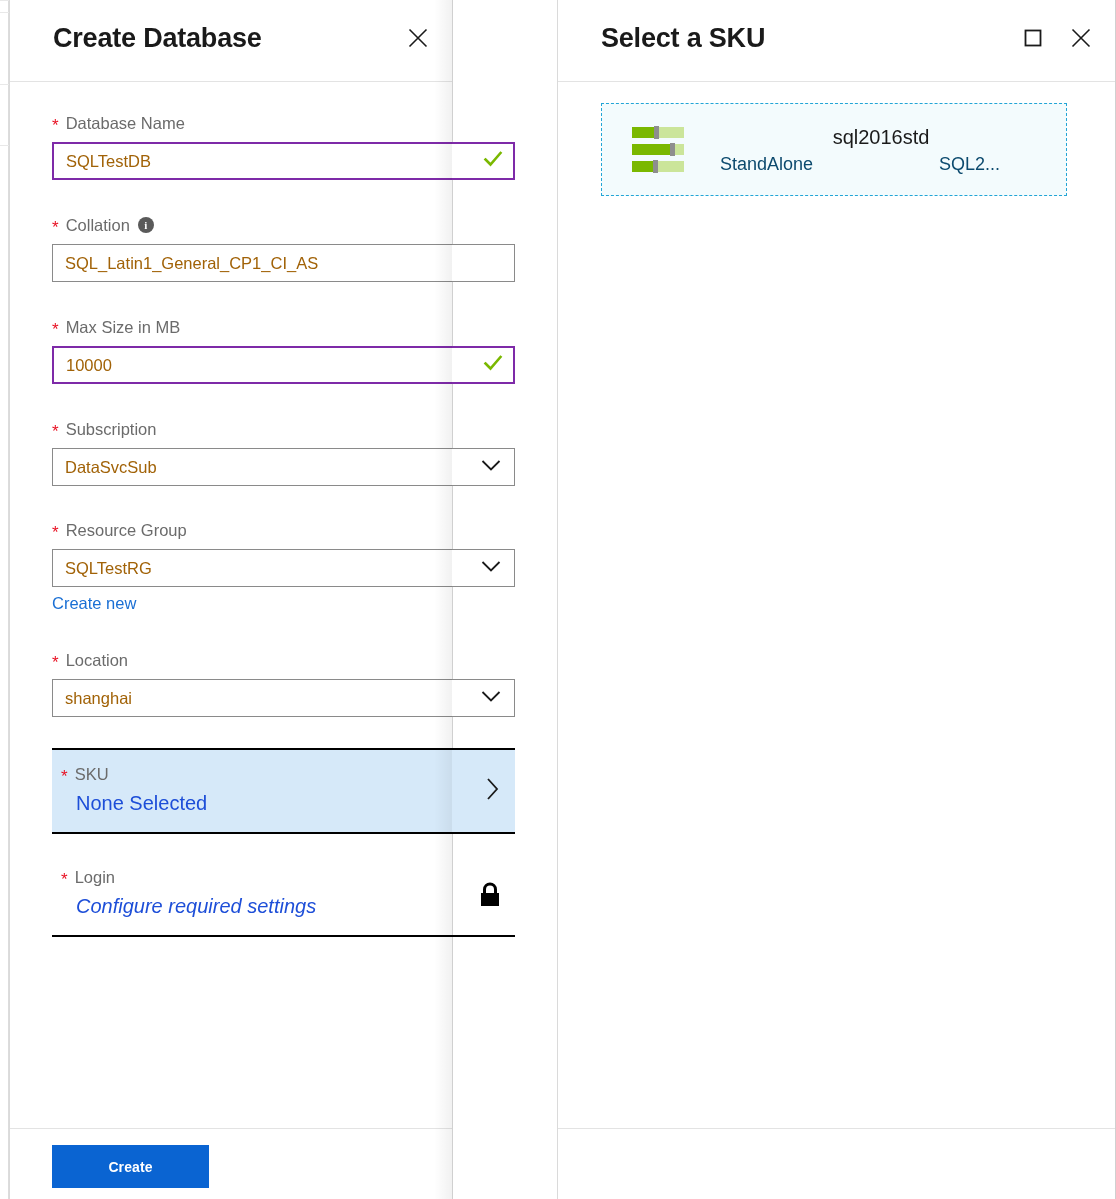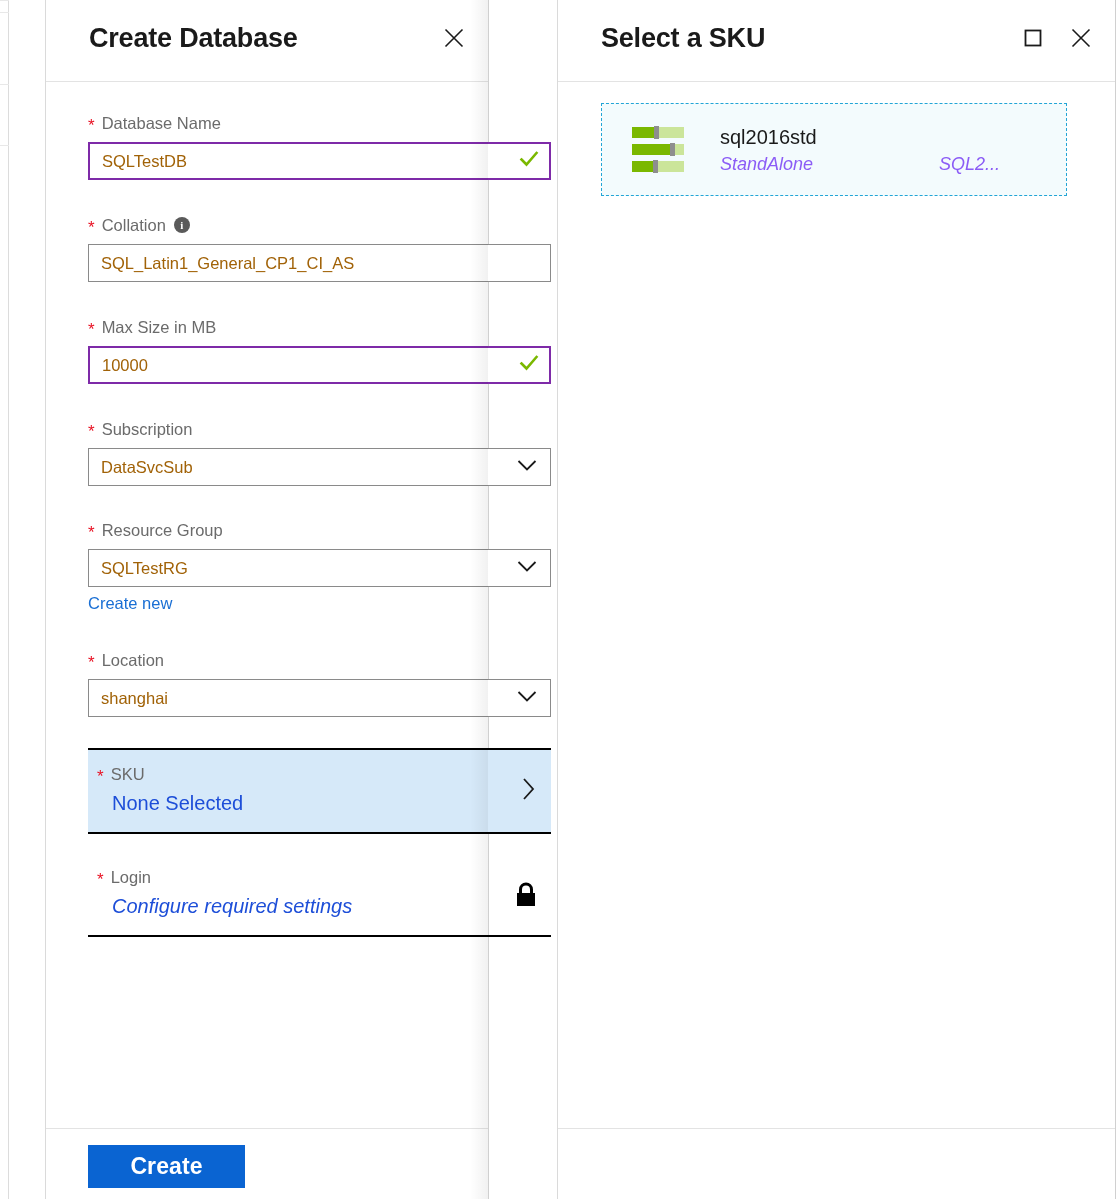--- a/index.html
+++ b/index.html
@@ -36,22 +36,22 @@
 
   
   .blade {
     position: absolute;
     top: 0;
     height: 1199px;
     background: #ffffff;
     border-left: 1px solid #dadada;
     border-right: 1px solid #d0d0d0;
   }
-  .blade-create { left: 9px;  width: 444px; margin-left: 36px; }
-  .blade-sku    { left: 557px; width: 559px; }
+  .blade-create { left: 9px;  width: 444px; }
+  .blade-sku    { left: 557px; width: 559px; text-align: center; }
 
   .blade-shadow {
     position: absolute;
     top: 0; height: 1199px; width: 18px;
     right: 0;
     pointer-events: none;
     background: linear-gradient(to right, rgba(0,0,0,0) 0%, rgba(0,0,0,0.055) 100%);
   }
 
   
@@ -235,21 +235,21 @@
   .btn-primary {
     position: absolute;
     left: 42px;
     top: 16px;
     width: 157px;
     height: 43px;
     background: #0a64d2;
     color: #ffffff;
     border: none;
     font-family: "Liberation Sans", sans-serif;
-    font-size: 23px;
+    font-size: 14px;
     font-weight: bold;
     cursor: pointer;
     letter-spacing: 0.1px;
   }
 
   
   .sku-list { position: absolute; left: 0; right: 0; top: 83px; bottom: 71px; }
 
   .sku-card {
     position: absolute;
@@ -302,24 +302,23 @@
     white-space: nowrap;
   }
   .sku-sub-row {
     display: flex;
     justify-content: space-between;
     align-items: baseline;
     margin-top: 2px;
   }
   .sku-sub {
     font-size: 18px;
-    color: #8b5cf6;
+    color: #0c4a6e;
     line-height: 24px;
     white-space: nowrap;
-    font-style: italic;
   }
   .sku-sub-right { margin-right: 42px; }
 
   .sku-footer {
     position: absolute;
     left: 0; right: 0;
     bottom: 0;
     height: 71px;
     border-top: 1px solid #e3e3e3;
     background: #ffffff;

